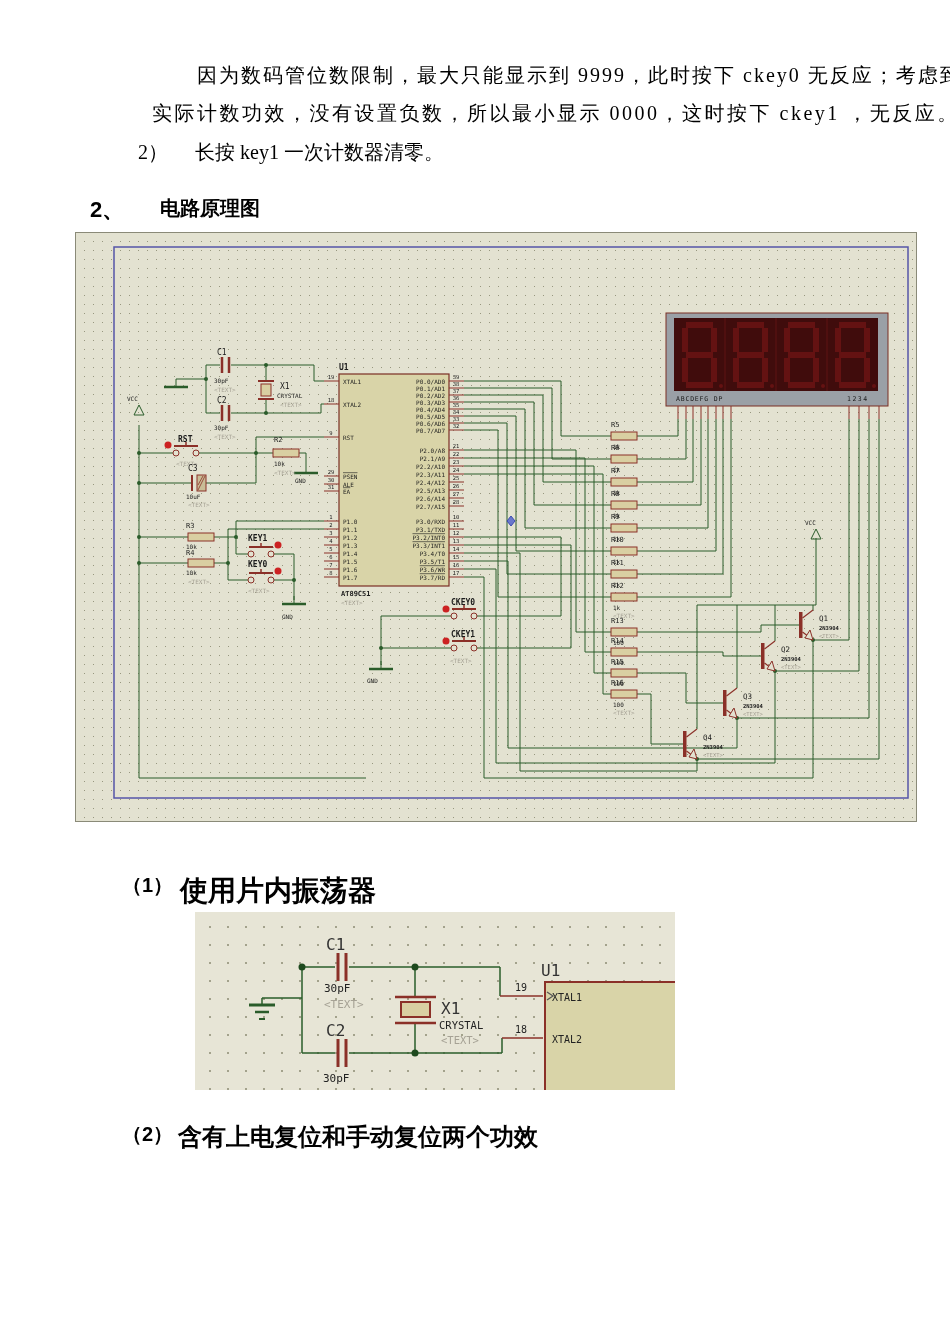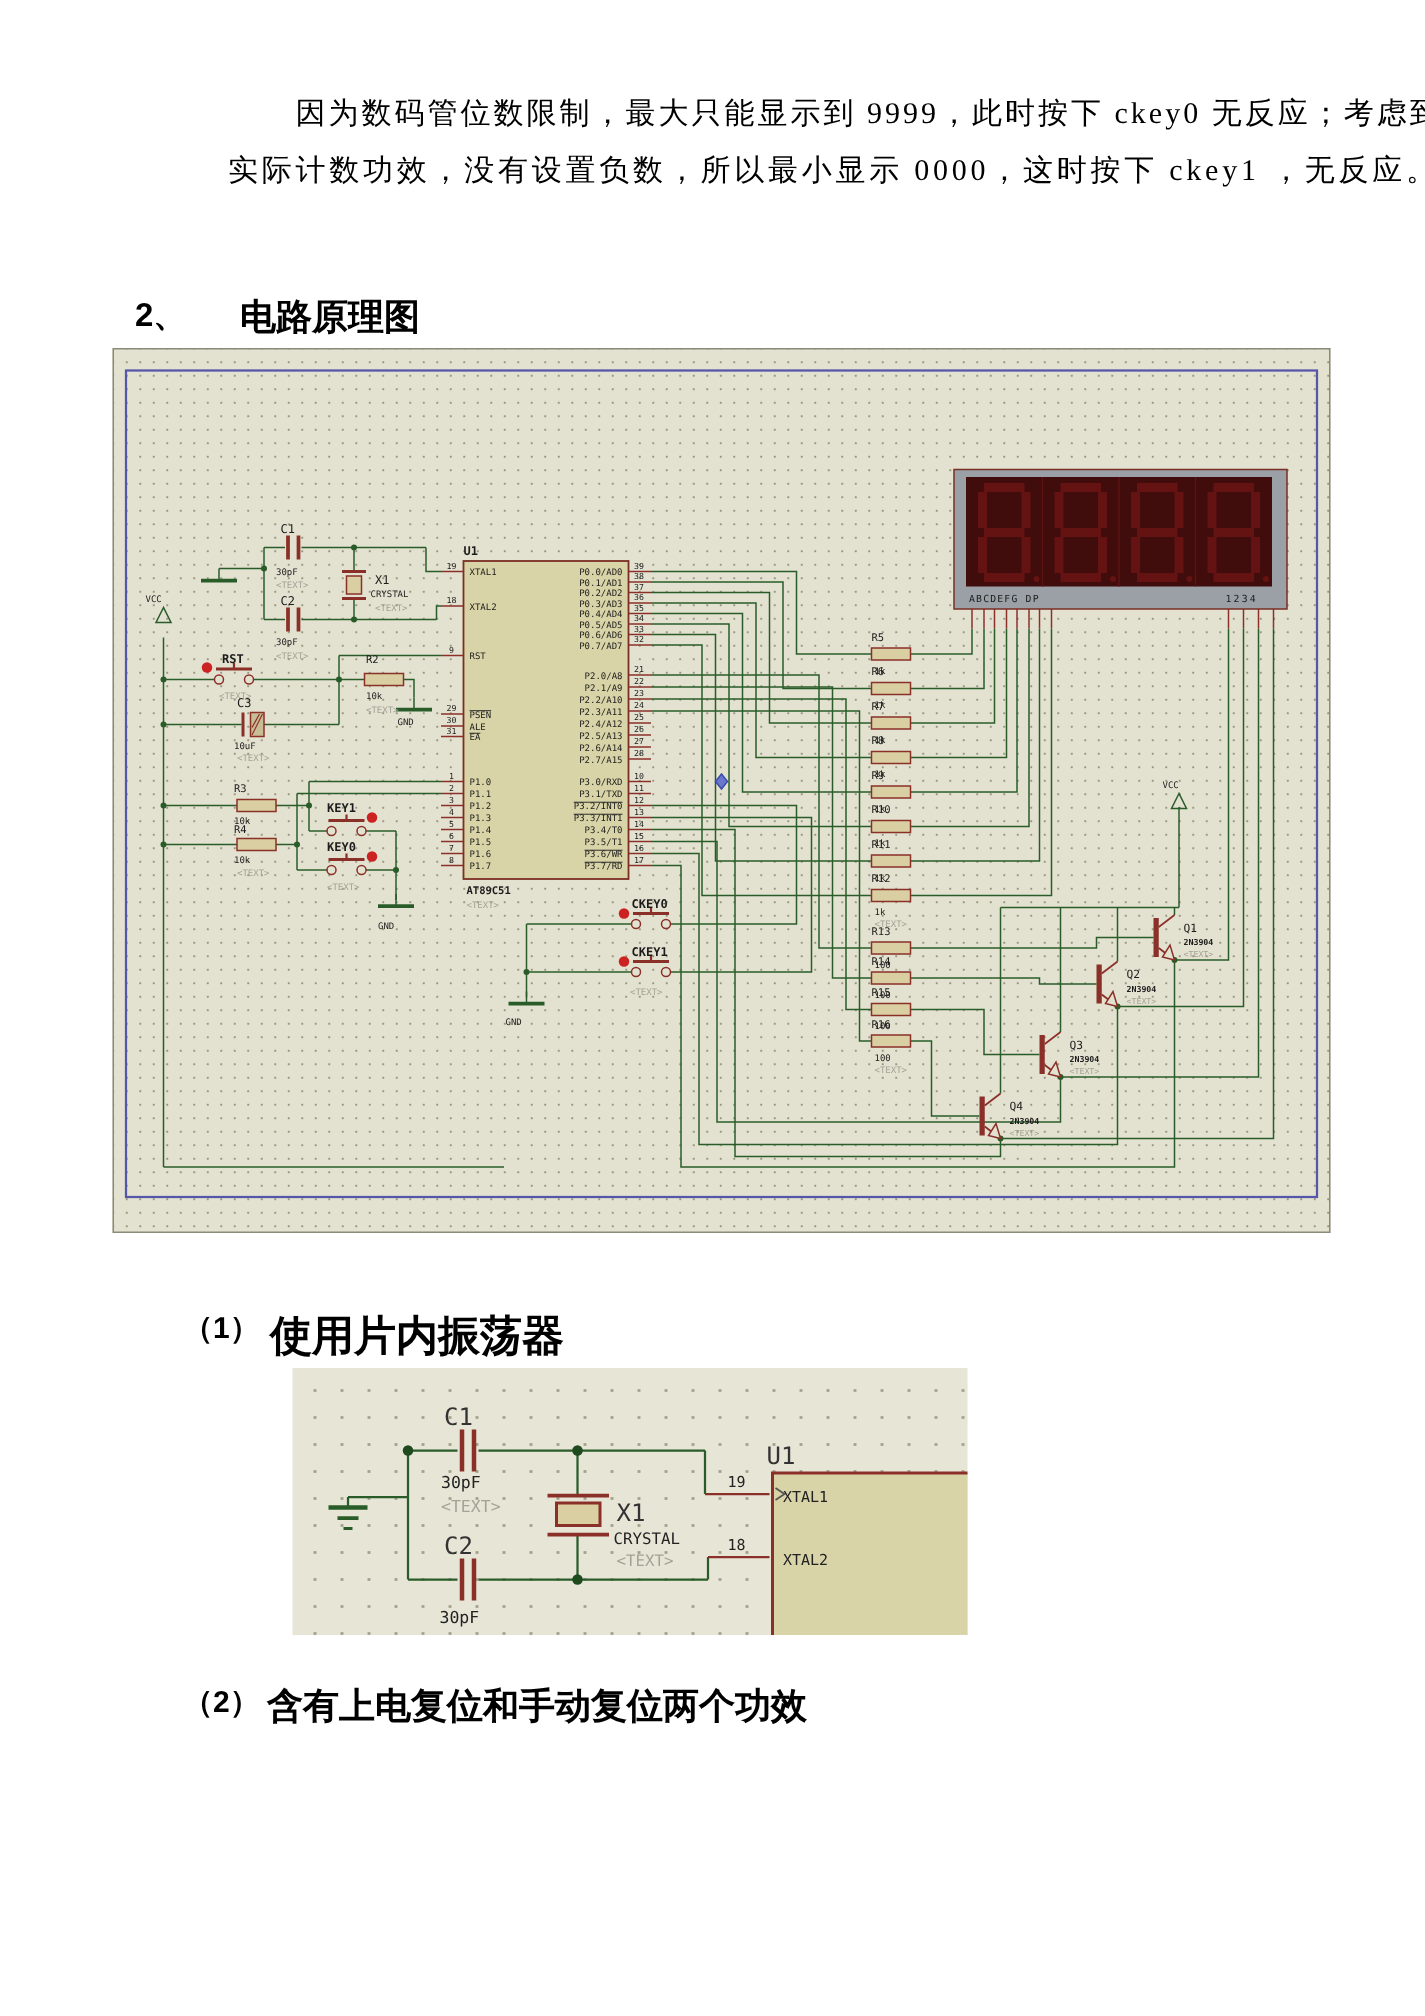--- a/index.html
+++ b/index.html
@@ -2,43 +2,46 @@
 <html><head>
 <meta charset="utf-8">
 <style>
   html,body{margin:0;padding:0;background:#fff;}
   .page{position:relative;width:950px;height:1344px;background:#ffffff;overflow:hidden;
         font-family:"Liberation Serif",serif;}
   .doc-text{position:absolute;font-size:20px;color:#000;white-space:nowrap;
             font-family:"Liberation Serif",serif;}
   .doc-head{position:absolute;font-size:21px;font-weight:bold;color:#000;white-space:nowrap;
             font-family:"Liberation Sans",sans-serif;}
-  .fig{position:absolute;}
+  .fig{position:absolute;padding-left:30px;}
   .fig-main{left:75px;top:232px;width:810px;height:588px;border:1px solid #8a8a78;
             background-color:#e3e2d1;
             background-image:radial-gradient(circle,#97977f 0.7px,transparent 0.9px);
             background-size:9px 9px;background-position:4px 4px;}
   .fig-osc{left:195px;top:912px;width:450px;height:178px;
            background-color:#e7e5d6;
            background-image:radial-gradient(circle,#a3a28c 0.9px,transparent 1.1px);
            background-size:18px 18px;background-position:6px 6px;}
   svg{display:block;}
   svg text{font-family:"DejaVu Sans Mono",monospace;}
 </style>
 </head>
 <body>
 
 <div class="page">
 
   <div class="doc-text" style="left:197px;top:62px;letter-spacing:2px">因为数码管位数限制，最大只能显示到 9999，此时按下 ckey0 无反应；考虑到</div>
   <div class="doc-text" style="left:152px;top:100px;letter-spacing:2.5px">实际计数功效，没有设置负数，所以最小显示 0000，这时按下 ckey1 ，无反应。</div>
 
+  <div class="doc-text" style="left:138px;top:139px">
+    <span>2）</span><span style="margin-left:27px">长按 key1 一次计数器清零。</span>
+  </div>
 
   <div class="doc-head" style="left:90px;top:195px;font-size:22px">2、</div>
-  <div class="doc-head" style="left:160px;top:195px;font-size:24px">电路原理图</div>
+  <div class="doc-head" style="left:160px;top:195px;font-size:20px">电路原理图</div>
 
   <div class="fig fig-main">
     <svg id="svg-main" viewBox="0 0 810 588" width="810" height="588">
         <rect x="8" y="14" width="794" height="551" fill="none" stroke="#5656a8" stroke-width="1.5"></rect>
         <polyline points="33,192 33,545" fill="none" stroke="#2a5c2a" stroke-width="1"></polyline>
         <polyline points="33,545 260,545" fill="none" stroke="#2a5c2a" stroke-width="1"></polyline>
         <polyline points="33,220 70,220" fill="none" stroke="#2a5c2a" stroke-width="1"></polyline>
         <polyline points="90,220 167,220" fill="none" stroke="#2a5c2a" stroke-width="1"></polyline>
         <polyline points="150,204 150,250" fill="none" stroke="#2a5c2a" stroke-width="1"></polyline>
         <polyline points="150,204 218,204" fill="none" stroke="#2a5c2a" stroke-width="1"></polyline>

